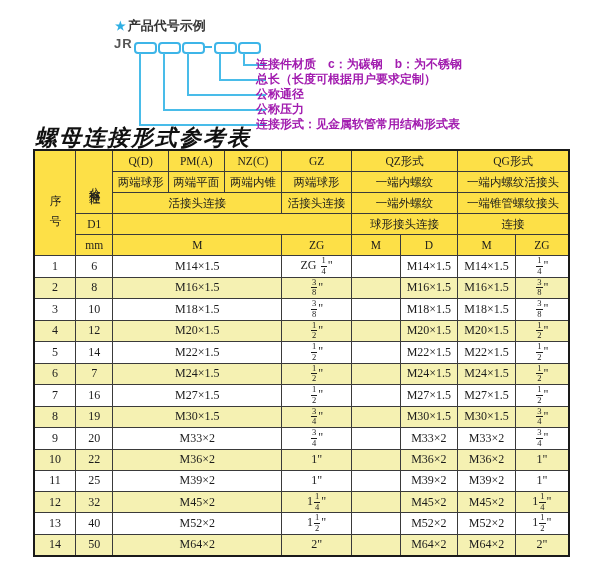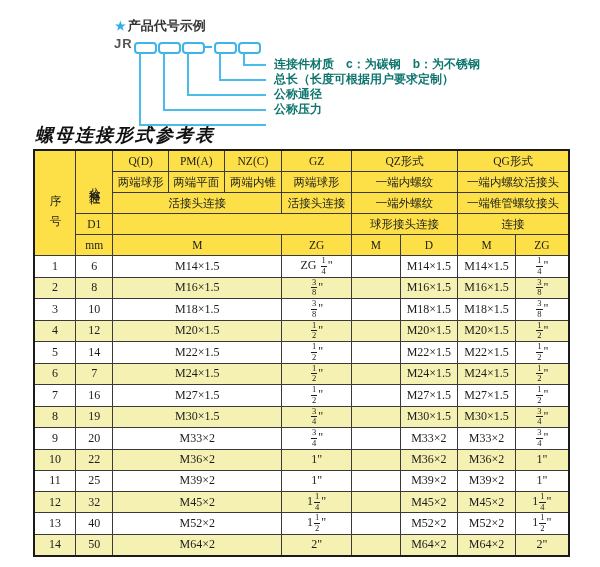--- a/index.html
+++ b/index.html
@@ -13,25 +13,25 @@
   .jr{position:absolute;left:114px;top:36px;font-size:13px;font-weight:bold;color:#555;letter-spacing:1px;text-align:right;}
   .codebox{position:absolute;top:42px;width:19px;height:8px;border:2px solid #3db5e8;border-radius:4px;background:#fff;}
   .b1{left:134px}.b2{left:158px}.b3{left:182px}.b4{left:214px}.b5{left:238px}
   .codedash{position:absolute;left:204px;top:46px;width:8px;border-top:2px solid #3db5e8;}
   .conn{position:absolute;border-left:2px solid #49bce9;border-bottom:2px solid #49bce9;}
   .c1{left:243px;top:53px;width:21px;height:11px;}
   .c2{left:219px;top:53px;width:45px;height:26px;}
   .c3{left:187px;top:53px;width:77px;height:41px;}
   .c4{left:163px;top:53px;width:101px;height:56px;}
   .c5{left:139px;top:53px;width:125px;height:71px;}
-  .dlabel{position:absolute;left:274px;font-size:12px;font-weight:600;color:#0f766e;white-space:nowrap;line-height:14px;}
+  .dlabel{position:absolute;left:256px;font-size:12px;font-weight:600;color:#a21caf;white-space:nowrap;line-height:14px;}
   .l1{top:57px}.l2{top:72px}.l3{top:87px}.l4{top:102px}.l5{top:117px}
 
   
-  .tbl-title{position:absolute;left:35px;top:123px;font-size:18px;font-weight:bold;font-style:italic;
+  .tbl-title{position:absolute;left:35px;top:123px;font-size:22px;font-weight:bold;font-style:italic;
              font-family:"DejaVu Serif",serif;color:#111;letter-spacing:2px;}
 
   
   table{position:absolute;left:33px;top:149px;border-collapse:collapse;table-layout:fixed;width:537px;
         font-family:"Liberation Serif",serif;font-size:12px;color:#1c1c1c;}
   th,td{border:1px solid #3a3a3a;text-align:center;vertical-align:middle;padding:0 1px;
         font-weight:normal;overflow:hidden;}
   table{border:2px solid #1a1a1a;}
   thead th{background:#fde047;height:20px;font-size:11.5px;}
   tbody td{height:20px;background:#fff;}
@@ -57,20 +57,21 @@
   <div class="codebox b5"></div>
   <div class="conn c1"></div>
   <div class="conn c2"></div>
   <div class="conn c3"></div>
   <div class="conn c4"></div>
   <div class="conn c5"></div>
   <div class="dlabel l1">连接件材质　c：为碳钢　b：为不锈钢</div>
   <div class="dlabel l2">总长（长度可根据用户要求定制）</div>
   <div class="dlabel l3">公称通径</div>
   <div class="dlabel l4">公称压力</div>
+  <div class="dlabel l5">连接形式：见金属软管常用结构形式表</div>
 </div>
 
 <div class="tbl-title">螺母连接形式参考表</div>
 
 <table>
   <colgroup>
     <col style="width:41px">
       <col style="width:37px">
     <col style="width:55px">
       <col style="width:55px">

